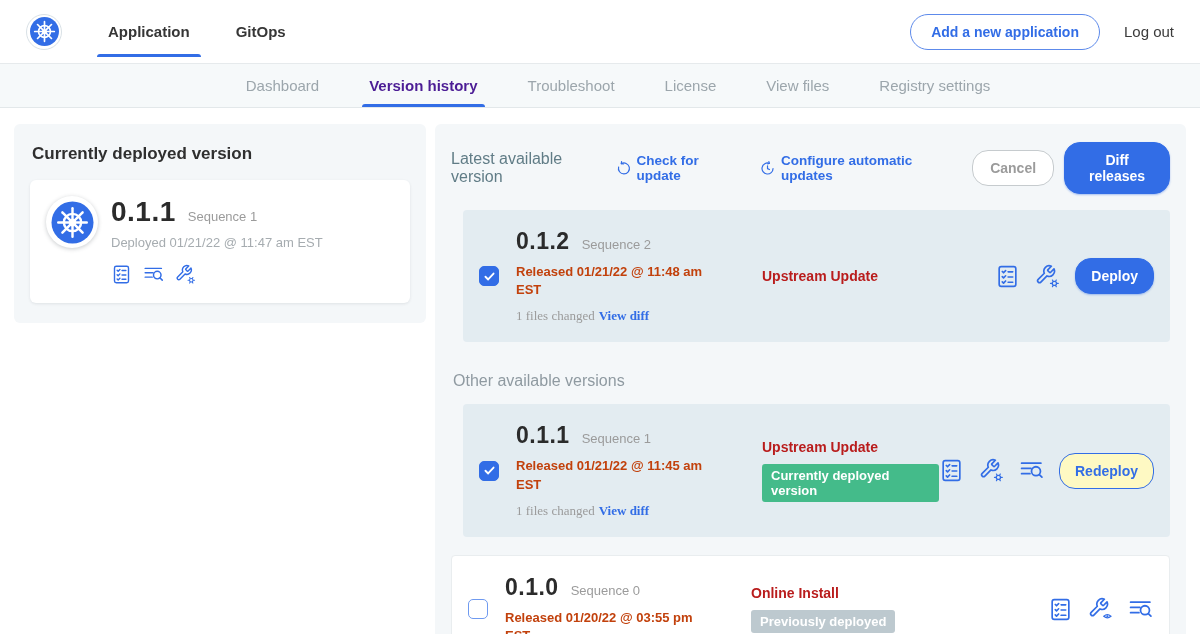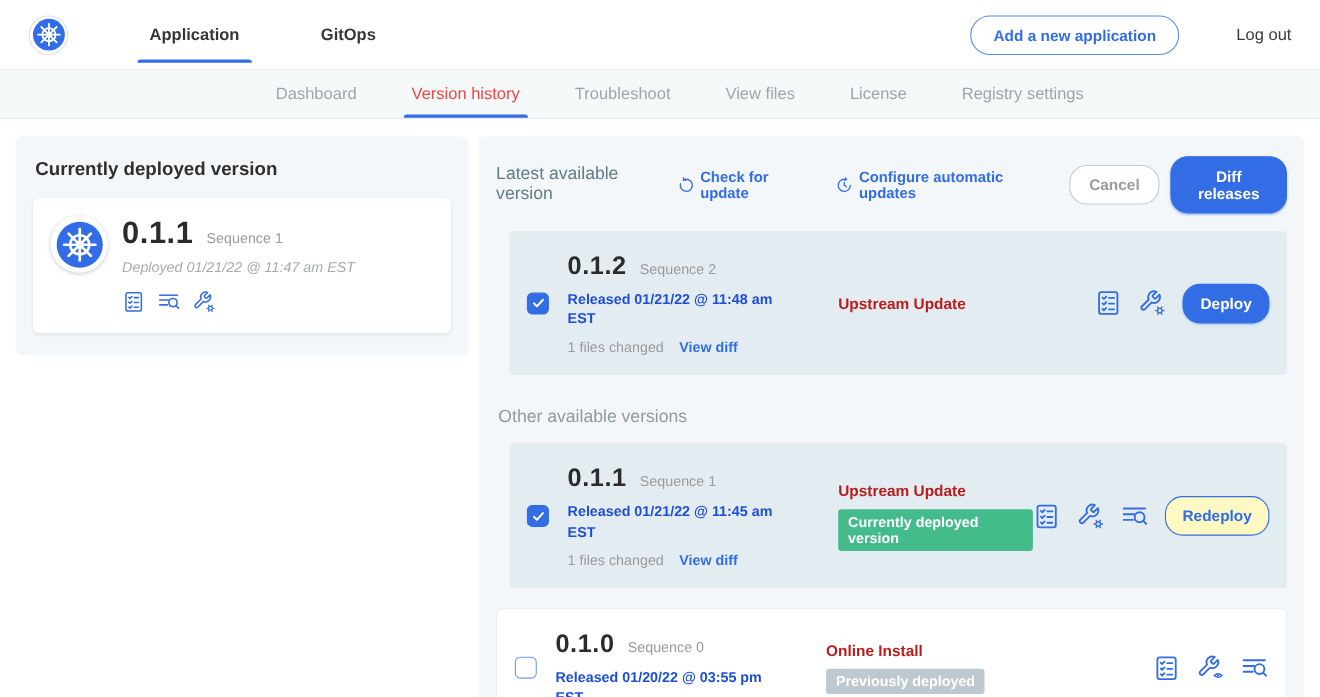--- a/index.html
+++ b/index.html
@@ -10,49 +10,49 @@
   *{box-sizing:border-box;}
   html,body{margin:0;padding:0;}
   body{
     width:1200px;height:634px;overflow:hidden;background:#fff;
     font-family:"Liberation Sans",sans-serif;color:#323232;
     -webkit-font-smoothing:antialiased;
   }
   svg.icon{display:block;}
 
   
-  .topnav{height:64px;display:flex;align-items:center;padding:0 26px;background:#fff;border-bottom:1px solid #e6eaec;gap:28px;}
+  .topnav{height:64px;display:flex;align-items:center;padding:0 26px;background:#fff;border-bottom:1px solid #e6eaec;}
   .logo-ring{width:36px;height:36px;border-radius:50%;background:#fff;border:1px solid #d9e1e6;display:flex;align-items:center;justify-content:center;margin-right:38px;flex-shrink:0;}
   .logo-ring svg{width:31px;height:31px;}
   .topnav-tab{height:50px;display:flex;align-items:center;padding:0 8px;margin-right:30px;font-size:15px;font-weight:700;color:#363636;position:relative;cursor:pointer;}
   .topnav-tab.active::after{content:"";position:absolute;left:-3px;right:-3px;bottom:0;height:3px;background:var(--blue);border-radius:3px 3px 0 0;}
   .topnav-spacer{flex:1;}
   .pill-btn{background:#fff;border:1px solid #5d8aeb;color:var(--blue);font-weight:700;font-size:14px;padding:9px 20px;border-radius:20px;cursor:pointer;font-family:inherit;margin-right:24px;}
   .logout{font-size:15px;color:#3b3b3b;font-weight:500;cursor:pointer;}
 
   
   .subnav{height:44px;background:#f6f9fa;border-bottom:1px solid #e3e8ea;display:flex;justify-content:center;padding-left:36px;}
   .subnav-item{display:flex;align-items:center;padding:0 25px;font-size:15px;color:#9ca6ac;cursor:pointer;position:relative;}
-  .subnav-item.active{color:#ef4444;font-weight:400;}
+  .subnav-item.active{color:#4c1d95;font-weight:700;}
   .subnav-item.active::after{content:"";position:absolute;left:18px;right:18px;bottom:0;height:3px;background:var(--blue);border-radius:3px 3px 0 0;}
 
   
   .main{display:flex;align-items:flex-start;gap:9px;padding:16px 14px;}
   .panel{background:#f4f7f9;border-radius:6px;}
 
   
   .left-panel{width:412px;flex-shrink:0;padding:18px 16px 20px;}
   .left-panel h2{margin:2px 2px 16px;font-size:17px;font-weight:700;color:#2f2f2f;}
   .deployed-card{background:#fff;border-radius:6px;box-shadow:0 1px 3px rgba(40,50,60,.10);padding:16px 16px 18px;display:flex;gap:13px;}
   .card-logo{width:52px;height:52px;border-radius:50%;background:#fff;box-shadow:0 1px 4px rgba(40,50,60,.25);display:flex;align-items:center;justify-content:center;flex-shrink:0;}
   .card-logo svg{width:45px;height:45px;}
   .v-line{display:flex;align-items:baseline;gap:12px;}
   .big-version{font-size:28px;font-weight:800;color:#2b2b2b;letter-spacing:.5px;}
   .seq{font-size:13px;color:#9b9b9b;}
-  .deployed-at{margin-top:7px;font-size:13px;color:#a6acb0;font-style:italic;}
+  .deployed-at{margin-top:7px;font-size:13px;color:#a6acb0;}
   .icon-row{display:flex;align-items:center;gap:11px;margin-top:14px;color:var(--blue);}
   .icon-row svg{width:21px;height:21px;cursor:pointer;}
 
   
   .right-panel{flex:1;padding:16px 16px 24px;}
   .rp-header{display:flex;align-items:center;margin:2px 0 16px;}
   .rp-title{font-size:16px;font-weight:400;color:#607c86;margin-right:16px;}
   .rp-link{display:flex;align-items:center;gap:6px;color:var(--blue);font-size:13.5px;font-weight:700;cursor:pointer;margin-right:26px;}
   .rp-link svg{width:17px;height:17px;}
   .rp-spacer{flex:1;}
@@ -65,22 +65,22 @@
   .version-row.selected{background:#e3ecf1;margin-left:12px;}
   .version-row.plain{background:#fff;border:1px solid #e9edef;}
 
   .checkbox{width:20px;height:20px;border-radius:5px;background:#fff;border:1px solid #6f9af0;margin-right:17px;flex-shrink:0;display:flex;align-items:center;justify-content:center;cursor:pointer;}
   .checkbox svg{width:13px;height:13px;display:none;}
   .checkbox.checked{background:var(--blue);border-color:var(--blue);}
   .checkbox.checked svg{display:block;}
 
   .ver-col{width:214px;flex-shrink:0;}
   .row-version{font-size:23px;font-weight:800;color:#2b2b2b;letter-spacing:.5px;}
-  .released{margin-top:8px;font-size:13px;font-weight:700;color:#1d4ed8;line-height:1.4;max-width:200px;}
-  .files-line{margin-top:9px;display:flex;align-items:center;gap:14px;font-size:13px;color:#9b9b9b;}
+  .released{margin-top:8px;font-size:13px;font-weight:700;color:#c2410c;line-height:1.4;max-width:200px;}
+  .files-line{margin-top:9px;display:flex;align-items:center;gap:4px;font-size:13px;color:#9b9b9b;font-family:Liberation Serif, serif;}
   .view-diff{color:var(--blue);font-weight:700;cursor:pointer;}
 
   .src-col{flex:1;padding-left:32px;}
   .src-label{font-size:14px;font-weight:700;color:#b91c1c;}
   .badge{display:inline-block;margin-top:9px;padding:4px 9px;border-radius:3px;font-size:13px;font-weight:700;color:#fff;}
   .badge.success{background:var(--green);}
   .badge.muted{background:var(--gray-badge);}
 
   .actions{display:flex;align-items:center;gap:15px;margin-left:auto;color:var(--blue);}
   .actions svg{width:25px;height:25px;cursor:pointer;}
@@ -192,24 +192,24 @@
   <div class="subnav-item">
       <span>Dashboard</span>
     </div>
   <div class="subnav-item active">
       <span>Version history</span>
     </div>
   <div class="subnav-item">
       <span>Troubleshoot</span>
     </div>
   <div class="subnav-item">
+      <span>License</span>
+    </div>
+  <div class="subnav-item">
       <span>View files</span>
-    </div>
-  <div class="subnav-item">
-      <span>License</span>
     </div>
   <div class="subnav-item">
       <span>Registry settings</span>
     </div>
 </div>
 
 <div class="main">
 
   <div class="panel left-panel">
     <h2>Currently deployed version</h2>

